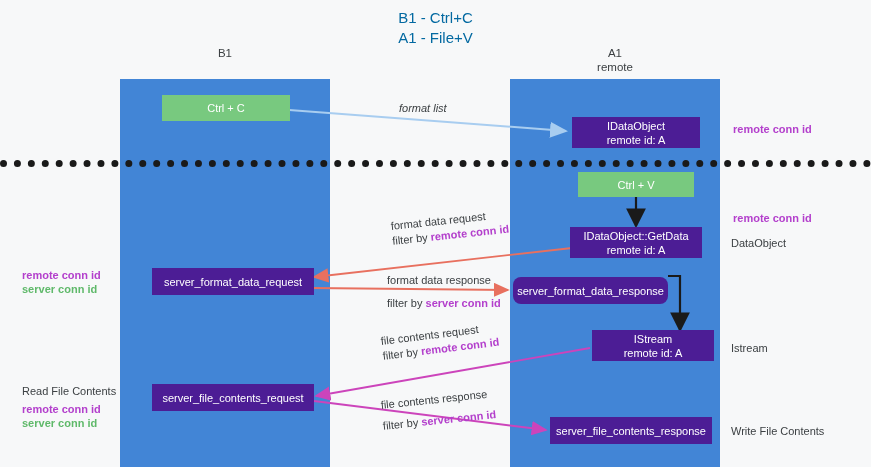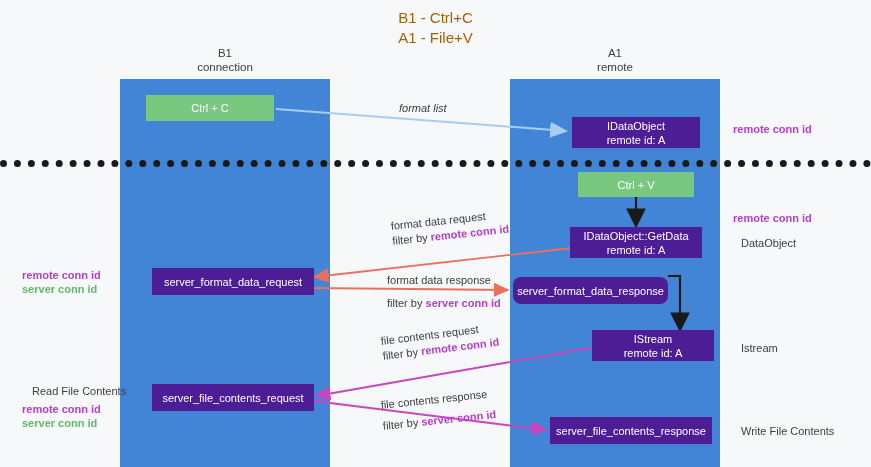--- a/index.html
+++ b/index.html
@@ -10,41 +10,41 @@
     position:relative;overflow:hidden;
     color:#3c4043;
   }
   #stage{position:absolute;inset:0;}
   .lane{position:absolute;background:#4285d6;}
   .lane-b1{left:120px;top:79px;width:210px;height:388px;}
   .lane-a1{left:510px;top:79px;width:210px;height:388px;}
 
   .title{
     position:absolute;left:0;top:8px;width:871px;
-    text-align:center;font-size:15px;line-height:20px;color:#a16207;
+    text-align:center;font-size:15px;line-height:20px;color:#0369a1;
   }
   .col-head{
     position:absolute;text-align:center;font-size:11.5px;line-height:14px;color:#3c4043;
   }
   .col-head.b1{left:145px;top:46px;width:160px;}
   .col-head.a1{left:535px;top:46px;width:160px;}
 
   .node{
     position:absolute;box-sizing:border-box;
     display:flex;flex-direction:column;align-items:center;justify-content:center;
     color:#ffffff;font-size:11px;line-height:14px;text-align:center;
     z-index:6;
   }
   .node.green{background:#78c97f;}
   .node.orange{background:#4c1d95;}
 
   .ann{position:absolute;font-size:11px;line-height:14px;z-index:7;white-space:nowrap;}
   .ann.purple{color:#b33fcc;font-weight:bold;}
   .ann.green{color:#5fb96a;font-weight:bold;}
-  .ann.dark{color:#3c4043;margin-left:10px;}
+  .ann.dark{color:#3c4043;}
 
   .flow{position:absolute;z-index:7;white-space:nowrap;font-size:11px;line-height:15px;}
   .flow .k{color:#3c4043;}
   .flow .p{color:#b33fcc;font-weight:bold;}
 
   svg.layer{position:absolute;left:0;top:0;width:871px;height:467px;z-index:5;overflow:visible;}
   .dashline{position:absolute;left:0;top:160px;width:871px;height:0;z-index:9;
     border-top:7px dotted #1a1a1a;}
 </style>
 </head>
@@ -55,21 +55,20 @@
   <div class="lane lane-b1"></div>
   <div class="lane lane-a1"></div>
 
   <div class="title">
     <div>B1 - Ctrl+C</div>
     <div>A1 - File+V</div>
   </div>
 
   <div class="col-head b1">
     <div>B1</div>
-    <div>connection</div>
   </div>
   <div class="col-head a1">
     <div>A1</div>
     <div>remote</div>
   </div>
 
   <svg class="layer">
     <defs>
       <marker id="ah-blue" markerWidth="9" markerHeight="8" refX="8" refY="4" orient="auto">
         <path d="M0,0 L9,4 L0,8 z" fill="#a8cdf0"></path>
@@ -93,21 +92,21 @@
 
     <line x1="312" y1="288" x2="508" y2="290" stroke="#e8705f" stroke-width="1.8" marker-end="url(#ah-red)"></line>
 
     <path d="M668,276 L680,276 L680,330" stroke="#1a1a1a" stroke-width="2.2" fill="none" marker-end="url(#ah-blk)"></path>
 
     <line x1="590" y1="348" x2="316" y2="396" stroke="#cc44bb" stroke-width="1.8" marker-end="url(#ah-mag)"></line>
 
     <line x1="314" y1="401" x2="546" y2="430" stroke="#cc44bb" stroke-width="1.8" marker-end="url(#ah-mag)"></line>
   </svg>
 
-  <div class="node green" style="left:146px;top:95px;width:128px;height:26px;">
+  <div class="node green" style="left:162px;top:95px;width:128px;height:26px;">
     <span>Ctrl + C</span>
   </div>
 
   <div class="node orange" style="left:572px;top:117px;width:128px;height:31px;">
     <span>IDataObject</span>
     <span>remote id: A</span>
   </div>
 
   <div class="node green" style="left:578px;top:172px;width:116px;height:25px;">
     <span>Ctrl + V</span>

